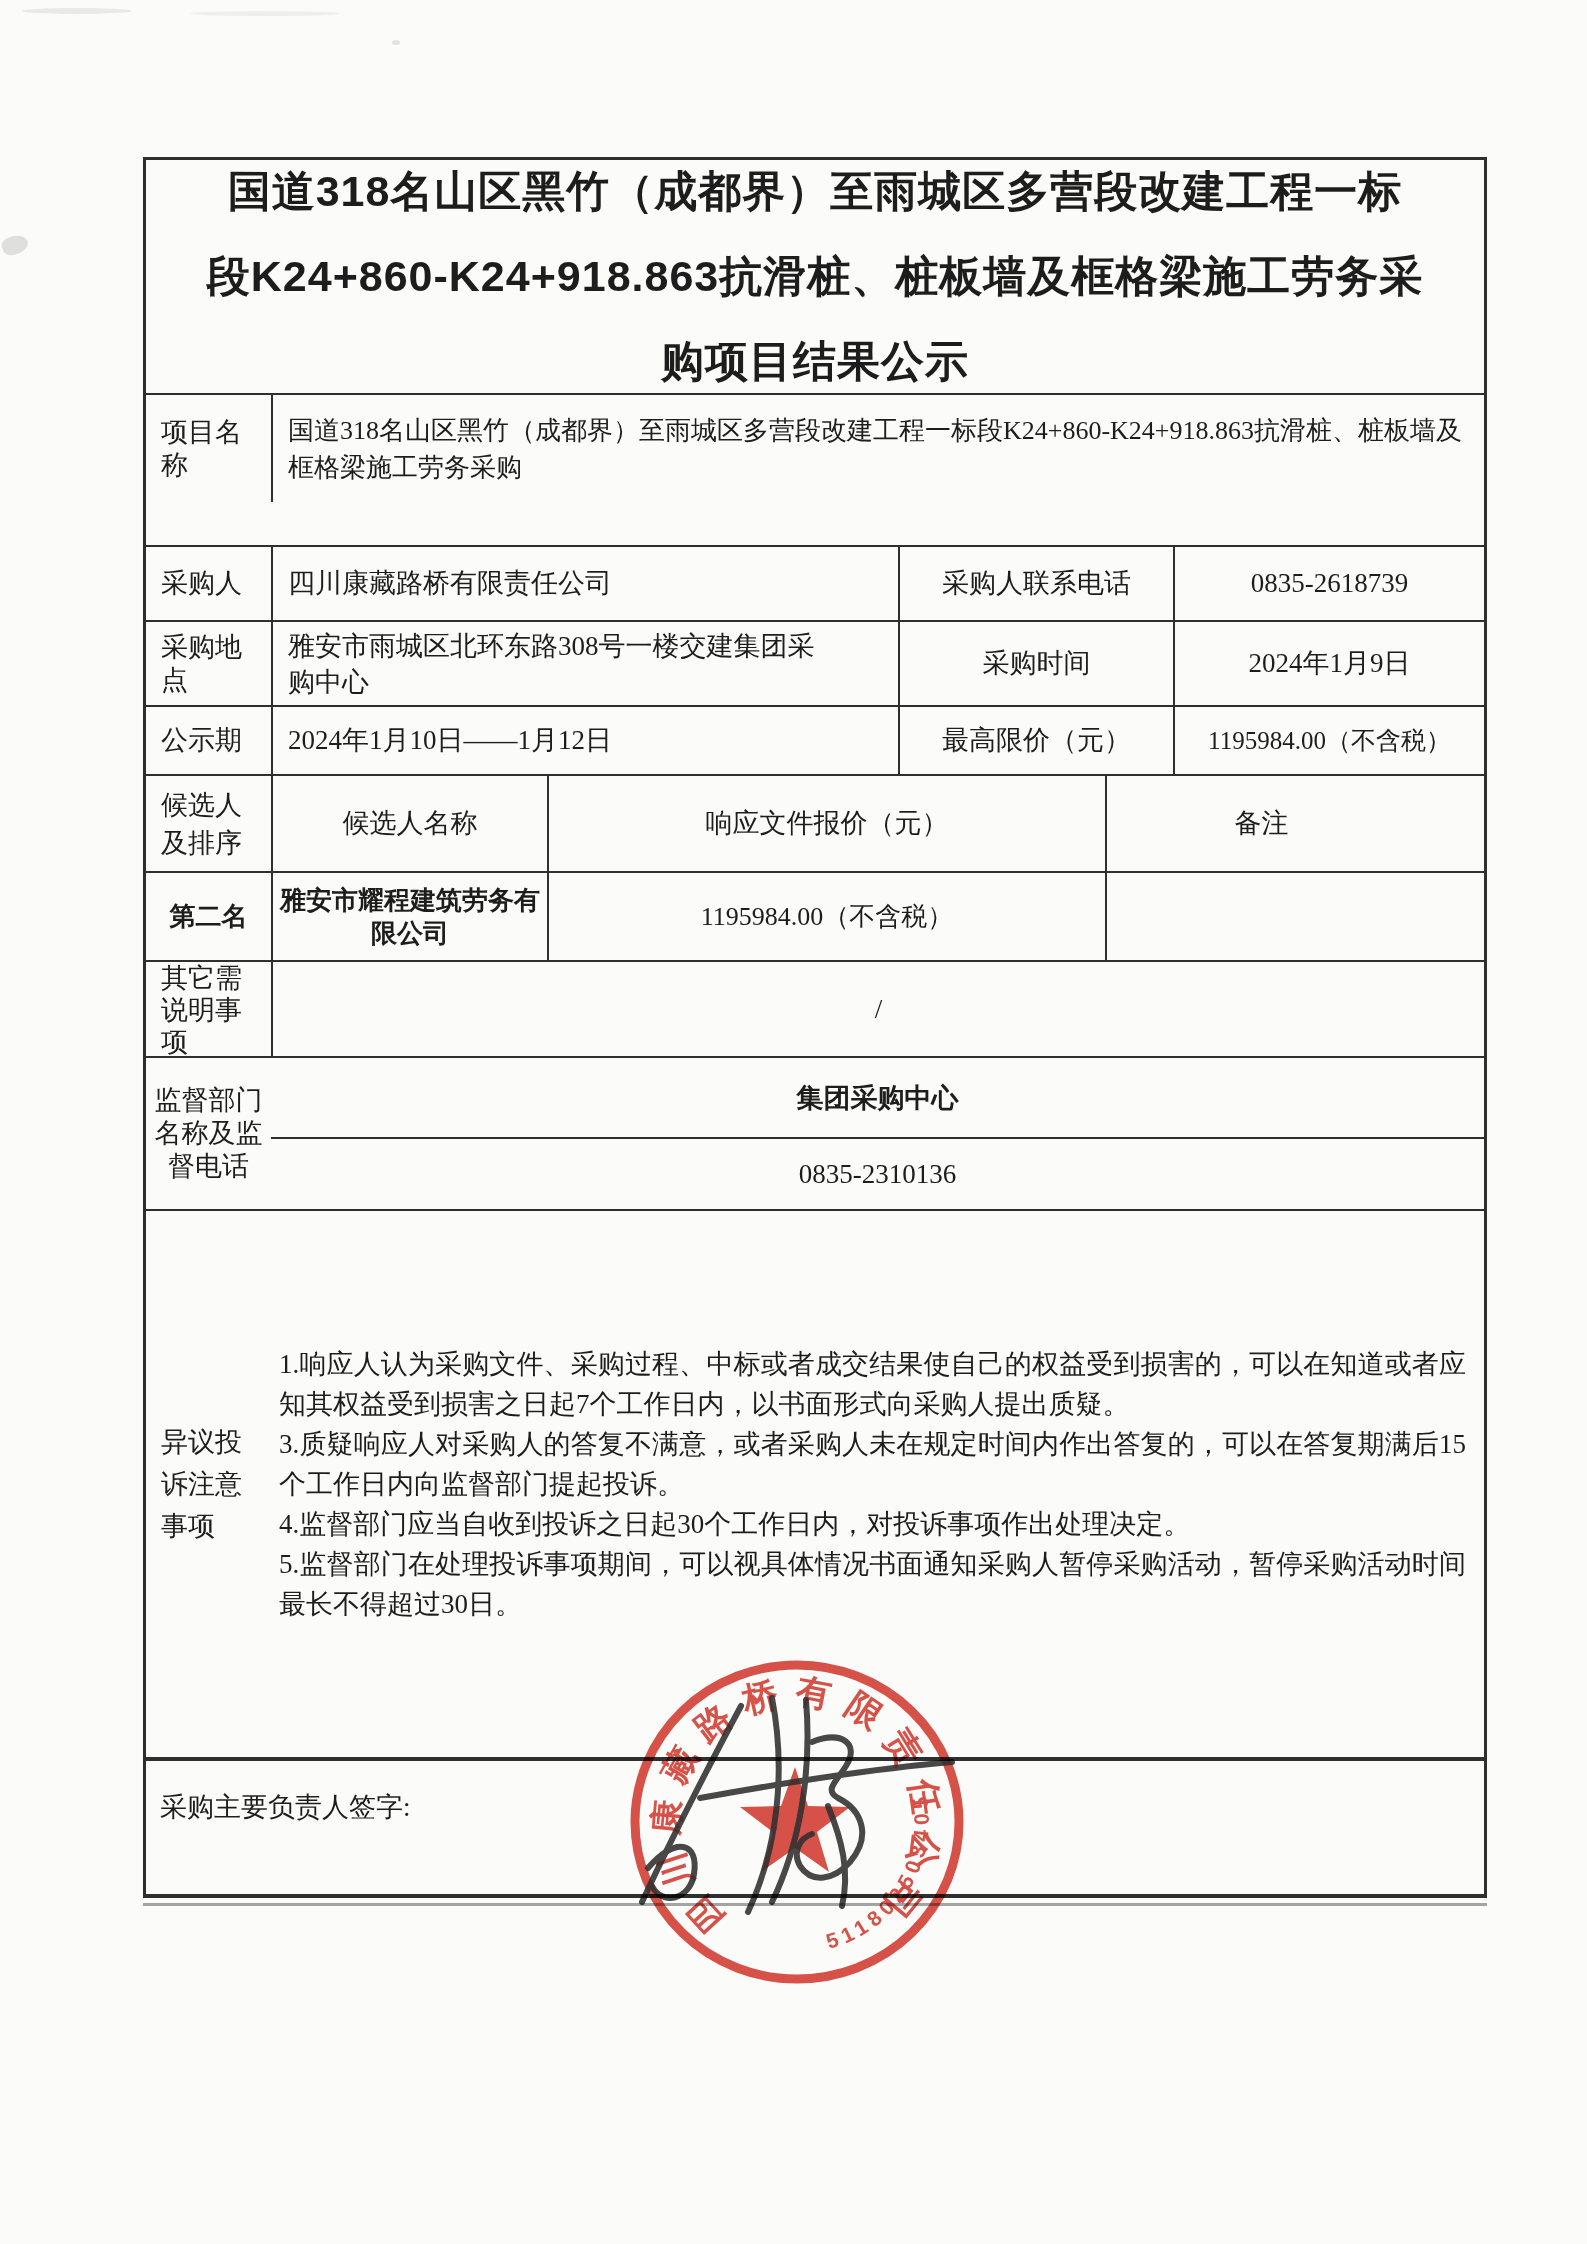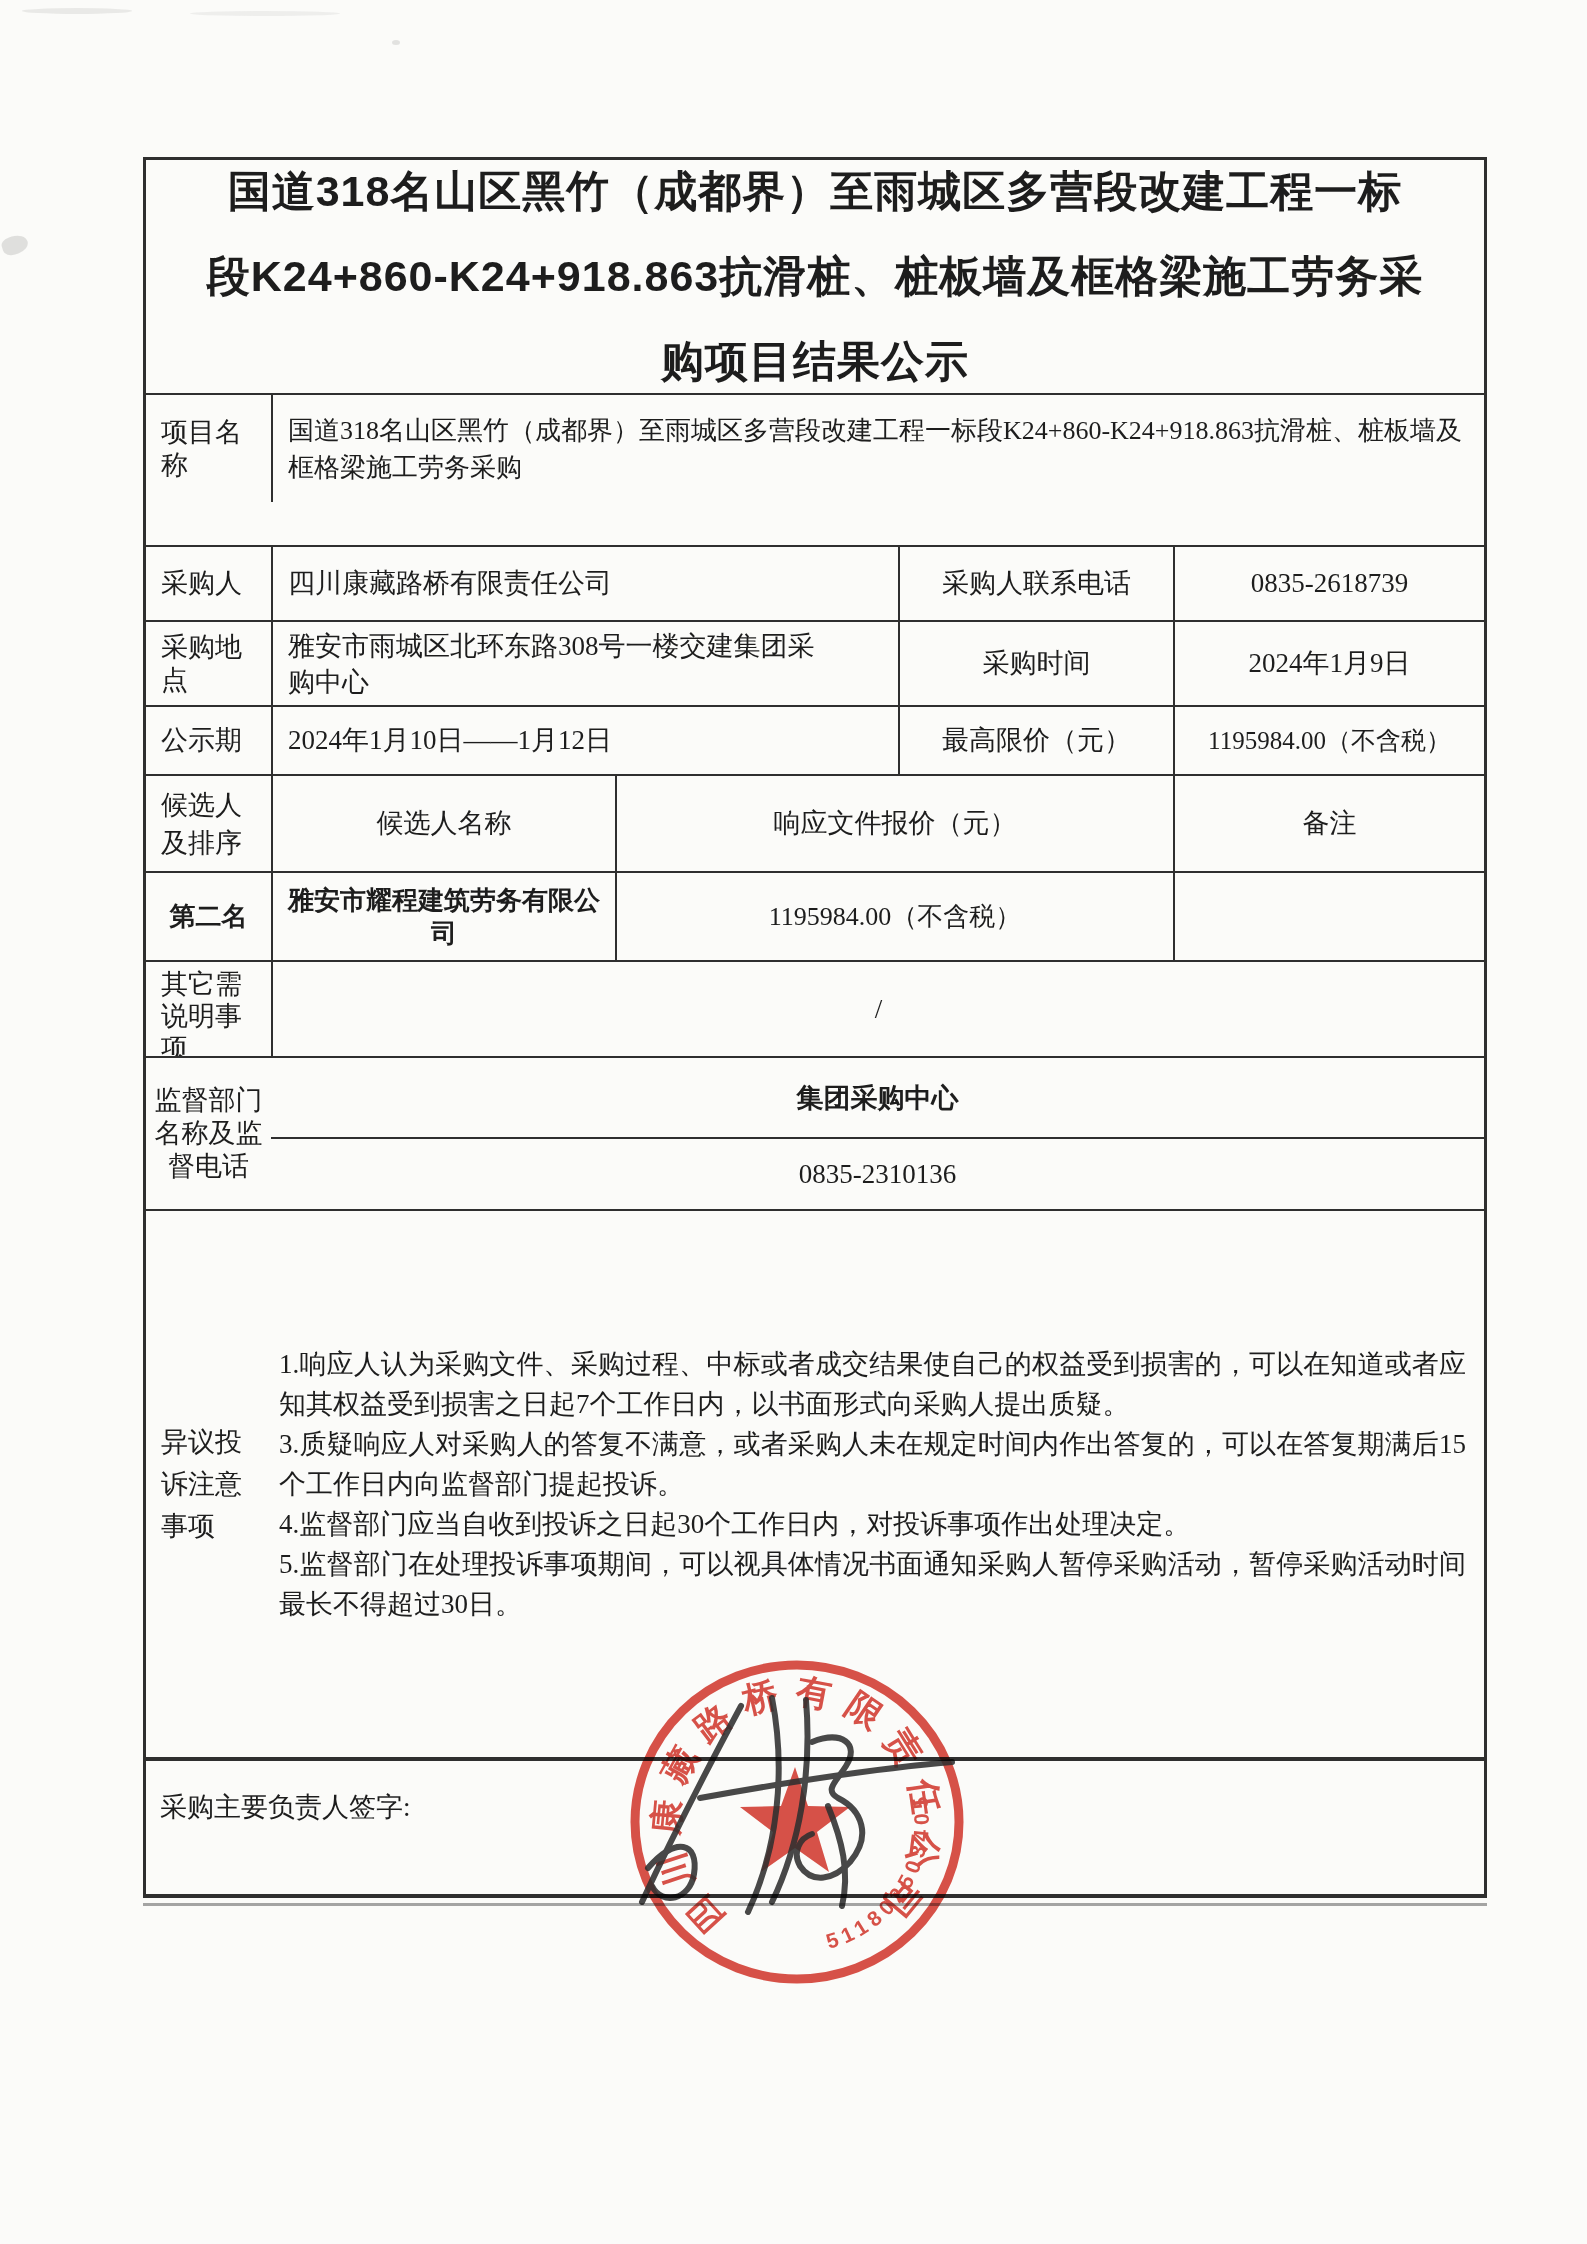--- a/index.html
+++ b/index.html
@@ -30,21 +30,21 @@
   .tr:first-child{border-top:none;}
   .r1{height:233px;}.r2{height:109px;}.r3{height:75px;margin-top:43px;}.r4{height:85px;}
   .r5{height:69px;}.r6{height:97px;}.r7{height:96px;}.r8{height:89px;}
   .r9{height:96px;}.r10{height:153px;}.r11{height:548px;}
   .r12{height:96px;border-top-width:4px;}
   .td{box-sizing:border-box;border-left:2px solid #2f2f2f;
       display:flex;align-items:center;overflow:hidden;
       font-size:27px;line-height:33px;}
   .td:first-child{border-left:none;}
   .ca{width:125px;}.cb{width:627px;}.cc{width:275px;}.cd{width:311px;}
-  .cn{width:344px;}.cp{width:558px;}
+  .cn{width:276px;}.cp{width:558px;}
   .span{flex:1;}
   .left{justify-content:flex-start;text-align:left;padding:0 8px 0 15px;}
   .center{justify-content:center;text-align:center;padding:0 4px;}
   .hei{font-family:"Liberation Sans","DejaVu Sans",sans-serif;font-weight:700;}
   
   .title-cell{flex:1;display:flex;flex-direction:column;justify-content:center;align-items:center;border-left:none;gap:28px;}
   .title-line{
     font-family:"Liberation Sans","DejaVu Sans",sans-serif;font-weight:700;
     font-size:43px;line-height:57px;letter-spacing:1px;text-align:center;white-space:nowrap;
   }
@@ -56,21 +56,21 @@
   .supervision-sub{box-sizing:border-box;display:flex;align-items:center;justify-content:center;font-size:27px;}
   #supervision-dept{height:81px;border-bottom:2px solid #2f2f2f;}
   #supervision-phone{flex:1;}
   #supervision-label{line-height:33px;}
   #objection-label{line-height:42px;}
   .objection-body{
     flex:1;display:flex;flex-direction:column;justify-content:center;
     padding:0 18px 0 8px;font-size:27px;line-height:40px;
     text-align:justify;
   }
-  #other-label{line-height:32px;align-items:flex-start;padding-top:6px;}
+  #other-label{line-height:32px;align-items:flex-start;}
   #candidates-label{line-height:38px;}
   .rank-cell{font-size:26px;}
   .name-cell{font-size:26px;}
   .price-cell{font-size:26px;}
   #signature-cell{flex:1;border-left:none;padding-left:14px;}
   
   #stamp{position:absolute;left:0;top:0;mix-blend-mode:multiply;opacity:.93;}
 </style>
 </head>
 <body>

